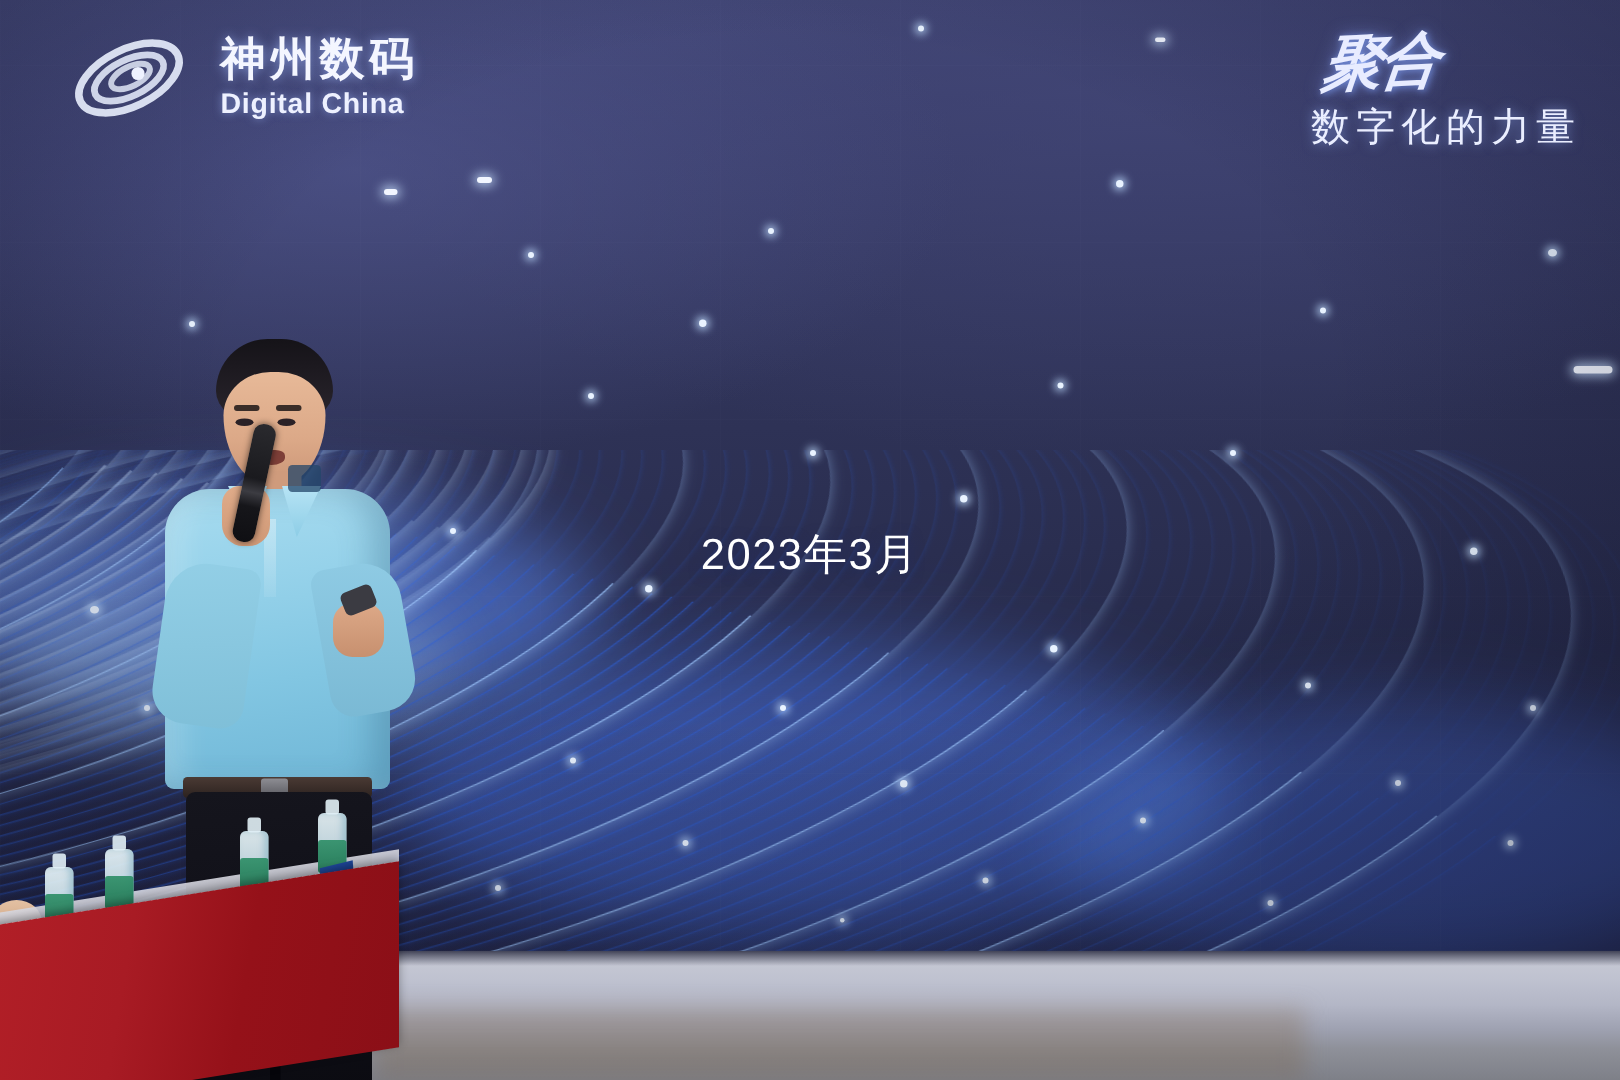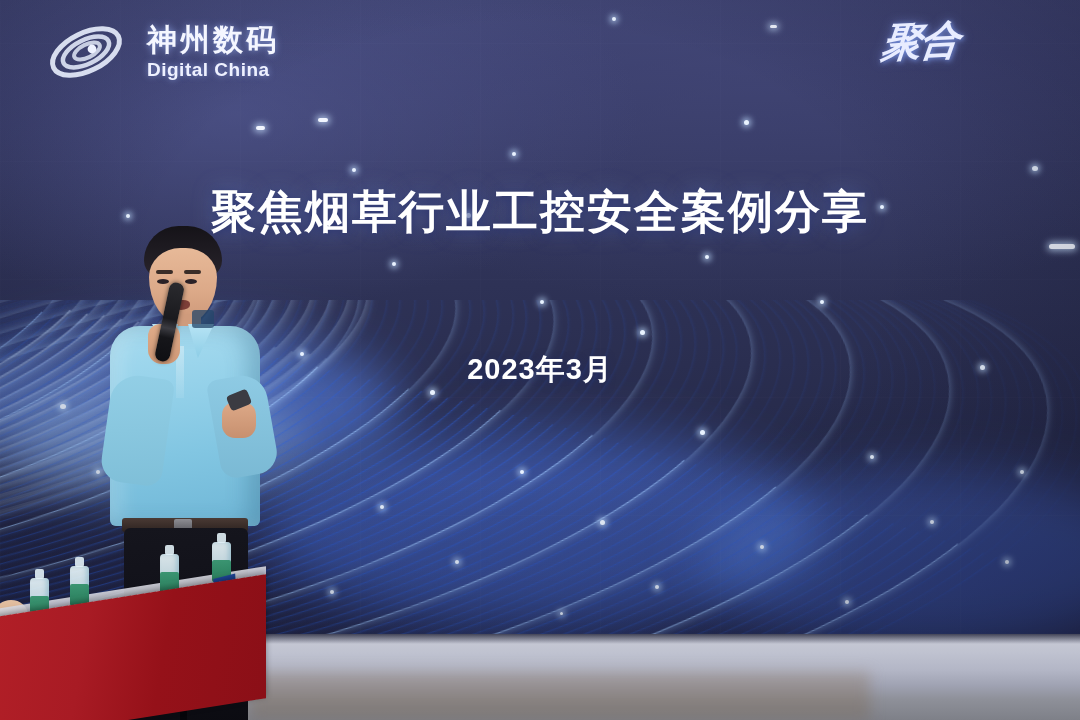--- a/index.html
+++ b/index.html
@@ -115,21 +115,21 @@
   .slide-title{
     position:absolute; left:0; right:0; top:182px;
     text-align:center; z-index:12;
     font-size:45px; font-weight:bold; color:#ffffff;
     letter-spacing:2px;
     text-shadow:0 2px 10px rgba(40,50,110,.95), 0 0 22px rgba(150,180,255,.35);
   }
   .slide-date{
     position:absolute; left:0; right:0; top:350px;
     text-align:center; z-index:12;
-    font-size:29px; font-weight:bold; color:#ffffff;
+    font-size:29px; font-weight:normal; color:#ffffff;
     letter-spacing:1px;
     text-shadow:0 2px 9px rgba(35,45,100,.9);
   }
   .slide-company{
     position:absolute; left:0; right:0; top:456px;
     text-align:center; z-index:12;
     font-size:30px; font-weight:bold; color:#ffffff;
     letter-spacing:2px;
     text-shadow:0 2px 10px rgba(25,40,110,.95);
   }
@@ -466,23 +466,23 @@
         <circle cx="47" cy="27" r="4.4" fill="#eef2ff"></circle>
       </svg>
       <div class="logo-words">
         <span class="logo-cn">神州数码</span>
         <span class="logo-en">Digital China</span>
       </div>
     </div>
 
     <div class="slogan-block">
       <div class="slogan-cal">聚合</div>
+      <div class="slogan-sub">数字化的力量</div>
     </div>
 
-    <div class="slide-title">聚焦烟草行业工控安全案例分享</div>
     <div class="slide-date">2023年3月</div>
   </div>
 
   <div class="stage-floor"></div>
   <div class="floor-shadow"></div>
   <div class="floor-warm"></div>
 
   <div class="speaker">
     <div class="sp-hair"></div>
     <div class="sp-face"></div>

